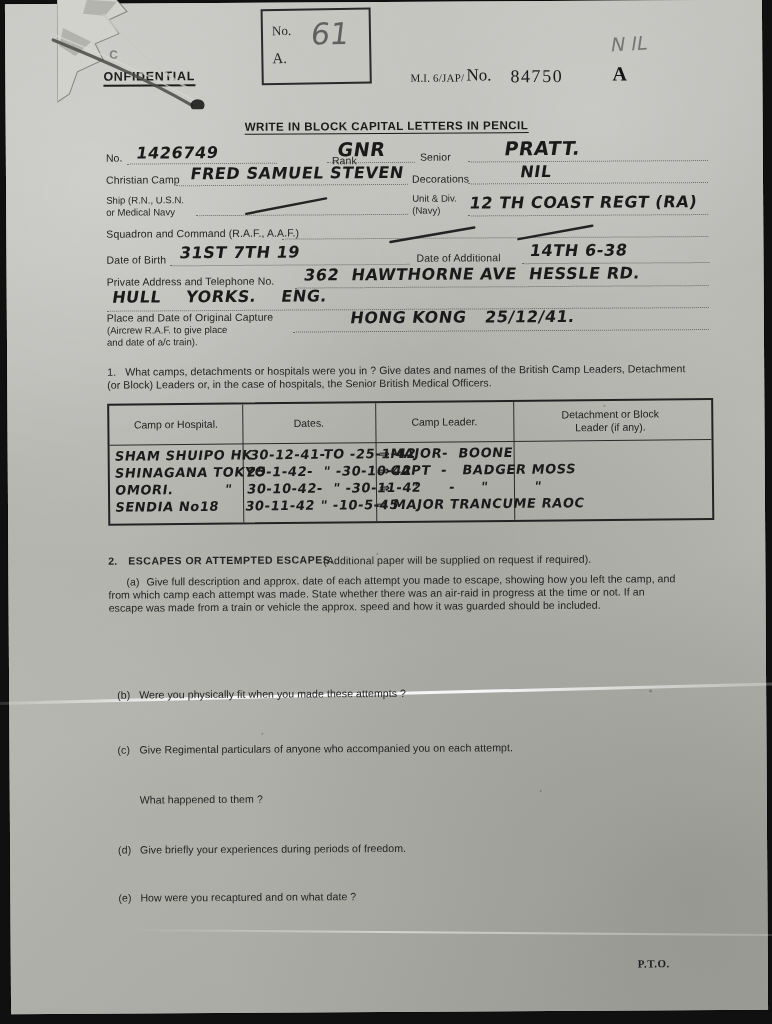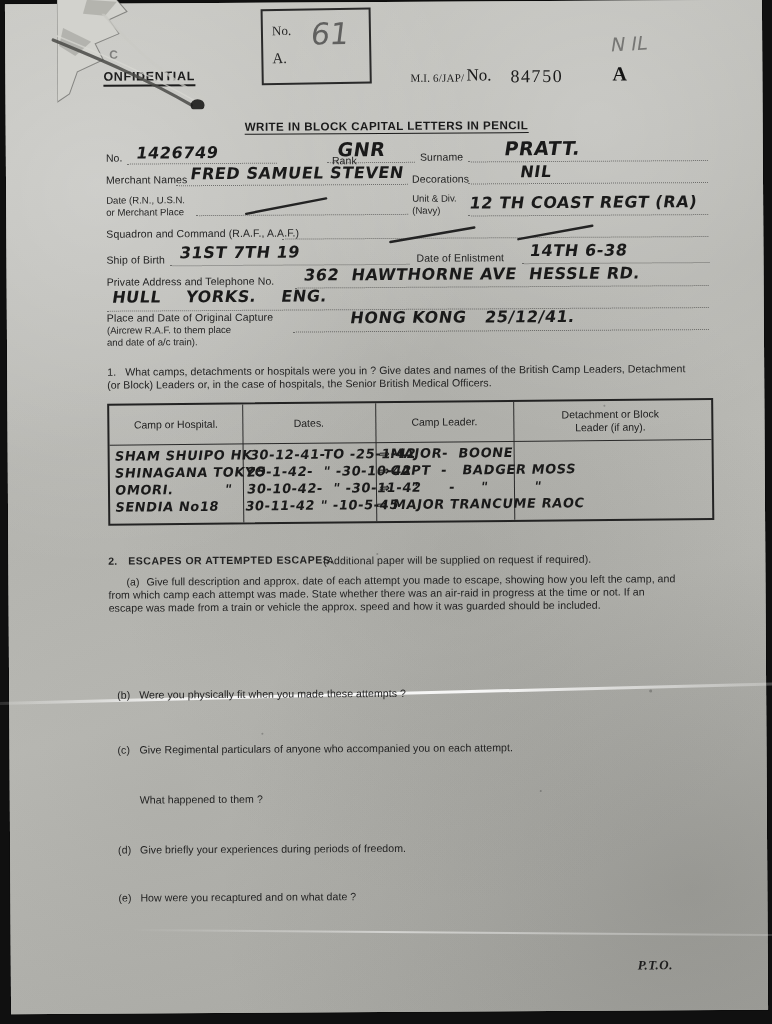--- a/index.html
+++ b/index.html
@@ -250,26 +250,25 @@
     position: absolute;
     font-size: 10.6px;
     color: #222;
     line-height: 1.42;
     letter-spacing: 0.05px;
   }
 
   #pto {
     position: absolute;
     left: 627px; top: 957px;
-    font-size: 13px;
+    font-size: 11px;
     font-weight: bold;
     letter-spacing: 0.5px;
     color: #1d1d1d;
     font-family: "Liberation Serif", serif;
-    font-style: italic;
   }
 
   
   .speck {
     position: absolute;
     background: rgba(45,45,45,0.30);
     border-radius: 50%;
     pointer-events: none;
   }
 </style>
@@ -302,71 +301,71 @@
       <div id="instruction">WRITE IN BLOCK CAPITAL LETTERS IN PENCIL</div>
 
       <div class="t pr" style="left:100px; top:148px;">No.</div>
       <div class="rule" style="left:121px; top:160px; width:150px;"></div>
       <div class="t hw hw-md" style="left:129px; top:140px;">1426749</div>
 
       <div class="t pr" style="left:288px; top:152px;padding-left:38px;">Rank</div>
       <div class="rule" style="left:321px; top:160px; width:88px;"></div>
       <div class="t hw hw-lg" style="left:330px; top:136px;">GNR</div>
 
-      <div class="t pr" style="left:414px; top:149px;">Surname</div>
+      <div class="t pr" style="left:414px; top:149px;">Senior</div>
       <div class="rule" style="left:462px; top:160px; width:240px;"></div>
       <div class="t hw hw-lg" style="left:497px; top:136px;">PRATT.</div>
 
-      <div class="t pr" style="left:100px; top:170px;">Merchant Names</div>
+      <div class="t pr" style="left:100px; top:170px;">Christian Camp</div>
       <div class="rule" style="left:170px; top:182px; width:232px;"></div>
       <div class="t hw hw-md" style="left:183px; top:161px;">FRED SAMUEL STEVEN</div>
 
       <div class="t pr" style="left:406px; top:171px;text-align:right;">Decorations</div>
       <div class="rule" style="left:462px; top:182px; width:240px;"></div>
       <div class="t hw hw-md" style="left:513px; top:161px;">NIL</div>
 
-      <div class="t pr-sm" style="left:100px; top:191px;">Date (R.N., U.S.N.</div>
-      <div class="t pr-sm" style="left:100px; top:203px;">or Merchant Place</div>
+      <div class="t pr-sm" style="left:100px; top:191px;">Ship (R.N., U.S.N.</div>
+      <div class="t pr-sm" style="left:100px; top:203px;">or Medical Navy</div>
       <div class="rule" style="left:190px; top:212px; width:212px;"></div>
 
       <svg class="t" style="left:236px; top:193px;" width="90" height="22">
         <line x1="4" y1="18" x2="84" y2="3" stroke="#232323" stroke-width="2.4" stroke-linecap="round"></line>
       </svg>
 
       <div class="t pr-sm" style="left:406px; top:191px;">Unit &amp; Div.</div>
       <div class="t pr-sm" style="left:406px; top:203px;">(Navy)</div>
       <div class="rule" style="left:462px; top:214px; width:240px;"></div>
       <div class="t hw hw-md" style="left:462px; top:192px;">12 TH COAST REGT (RA)</div>
 
       <div class="t pr" style="left:100px; top:224px;">Squadron and Command (R.A.F., A.A.F.)</div>
       <div class="rule" style="left:276px; top:236px; width:426px;"></div>
       <svg class="t" style="left:380px; top:222px;" width="100" height="22">
         <line x1="4" y1="18" x2="88" y2="4" stroke="#232323" stroke-width="2.4" stroke-linecap="round"></line>
       </svg>
       <svg class="t" style="left:508px; top:222px;" width="90" height="22">
         <line x1="4" y1="16" x2="78" y2="3" stroke="#232323" stroke-width="2.4" stroke-linecap="round"></line>
       </svg>
 
-      <div class="t pr" style="left:100px; top:250px;">Ship of Birth</div>
+      <div class="t pr" style="left:100px; top:250px;">Date of Birth</div>
       <div class="rule" style="left:163px; top:262px; width:240px;"></div>
       <div class="t hw hw-md" style="left:172px; top:240px;">31ST 7TH 19</div>
 
-      <div class="t pr" style="left:410px; top:250px;">Date of Enlistment</div>
+      <div class="t pr" style="left:410px; top:250px;">Date of Additional</div>
       <div class="rule" style="left:515px; top:262px; width:188px;"></div>
       <div class="t hw hw-md" style="left:522px; top:240px;">14TH 6-38</div>
 
       <div class="t pr" style="left:100px; top:272px;">Private Address and Telephone No.</div>
       <div class="rule" style="left:288px; top:285px; width:414px;"></div>
       <div class="t hw hw-md" style="left:296px; top:263px;">362  HAWTHORNE AVE  HESSLE RD.</div>
 
       <div class="rule" style="left:100px; top:307px; width:602px;"></div>
       <div class="t hw hw-md" style="left:104px; top:284px;">HULL    YORKS.    ENG.</div>
 
       <div class="t pr" style="left:100px; top:308px;">Place and Date of Original Capture</div>
-      <div class="t pr-sm" style="left:100px; top:321px;">(Aircrew R.A.F. to them place</div>
+      <div class="t pr-sm" style="left:100px; top:321px;">(Aircrew R.A.F. to give place</div>
       <div class="t pr-sm" style="left:100px; top:333px;">and date of a/c train).</div>
       <div class="rule" style="left:286px; top:329px; width:416px;"></div>
       <div class="t hw hw-md" style="left:342px; top:306px;">HONG KONG   25/12/41.</div>
 
       <div class="t pr" style="left:100px; top:362px;">1.</div>
       <div class="q" style="left:118px; top:361px; width:590px;">What camps, detachments or hospitals were you in ?   Give dates and names of the British Camp Leaders,  Detachment</div>
       <div class="q" style="left:100px; top:374px; width:604px;">(or Block) Leaders or, in the case of hospitals, the Senior British Medical Officers.</div>
 
       <div id="camps-table">
         <div class="vline" style="left:133px;"></div>

